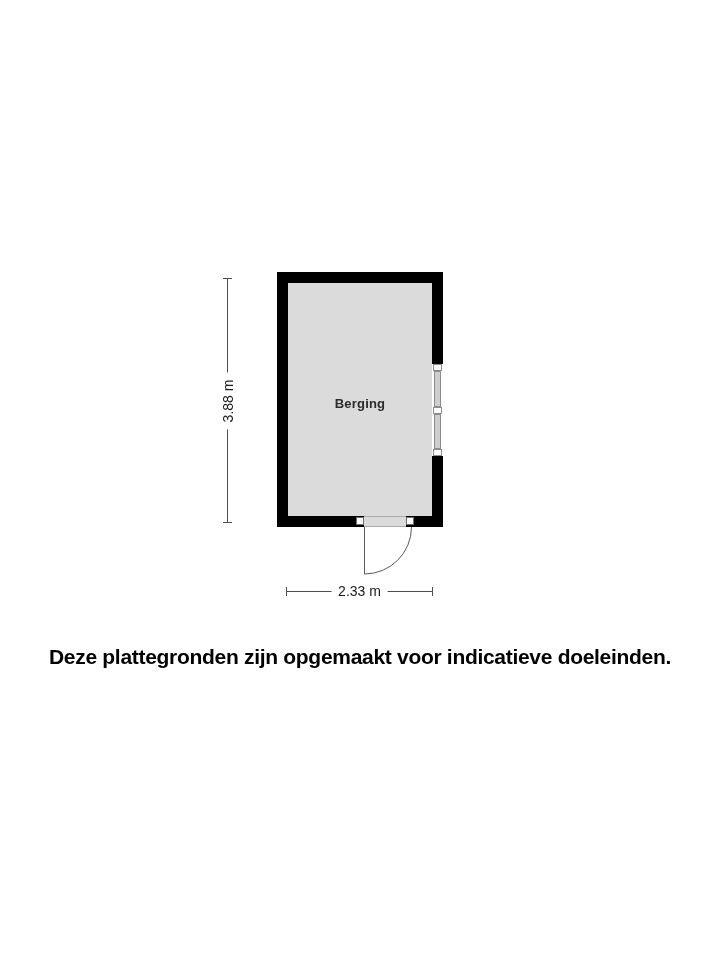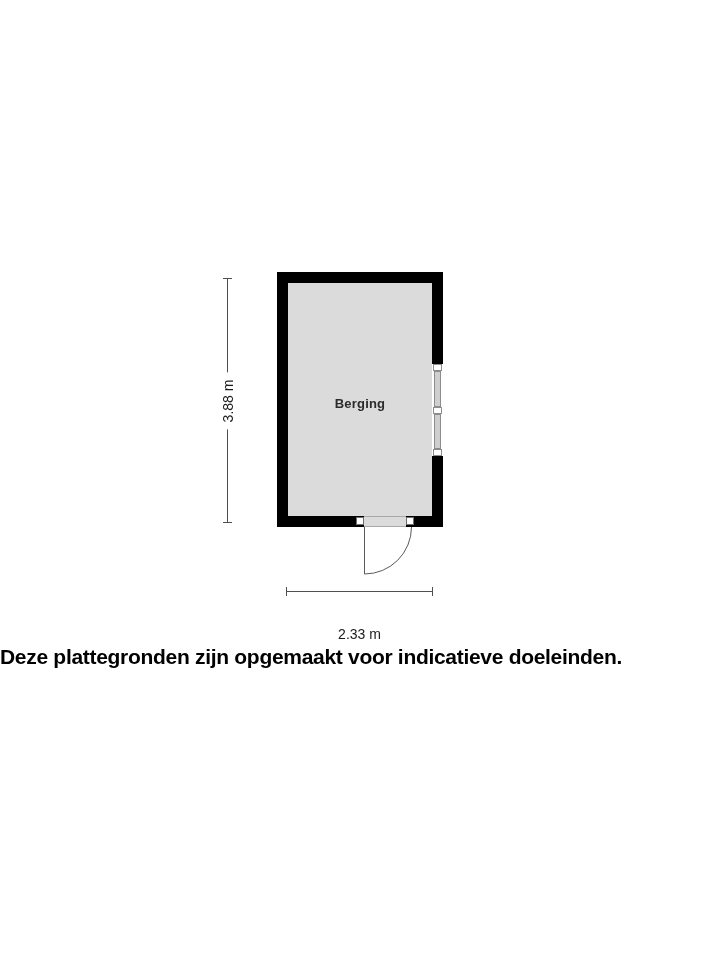--- a/index.html
+++ b/index.html
@@ -80,26 +80,27 @@
   .dim-h { position: absolute; left: 286px; top: 584px; width: 147px; height: 15px; }
   .dim-h .line { position: absolute; top: 7px; left: 0; right: 0; height: 1px; background: var(--dimline); }
   .dim-h .tick { position: absolute; top: 3px; width: 1px; height: 9px; background: var(--dimline); }
   .dim-h .tick.t1 { left: 0; }
   .dim-h .tick.t2 { right: 0; }
   .dim-h .dim-label {
     position: absolute; left: 50%; top: 7px;
     transform: translate(-50%, -50%);
     background: var(--background);
     padding: 1px 7px;
-    font-size: 14px; color: var(--text); white-space: nowrap; margin-top: 43px;
+    font-size: 14px; color: var(--text); white-space: nowrap;
   }
 
   
   .disclaimer {
     position: absolute; left: 0; top: 643px; width: 720px;
+    text-align: center;
     font-size: 21px; font-weight: bold; color: #000000;
     line-height: 27px; letter-spacing: -0.3px;
   }
 </style>
 </head>
 <body>
 
 <div class="page">
 
   <div class="room">

